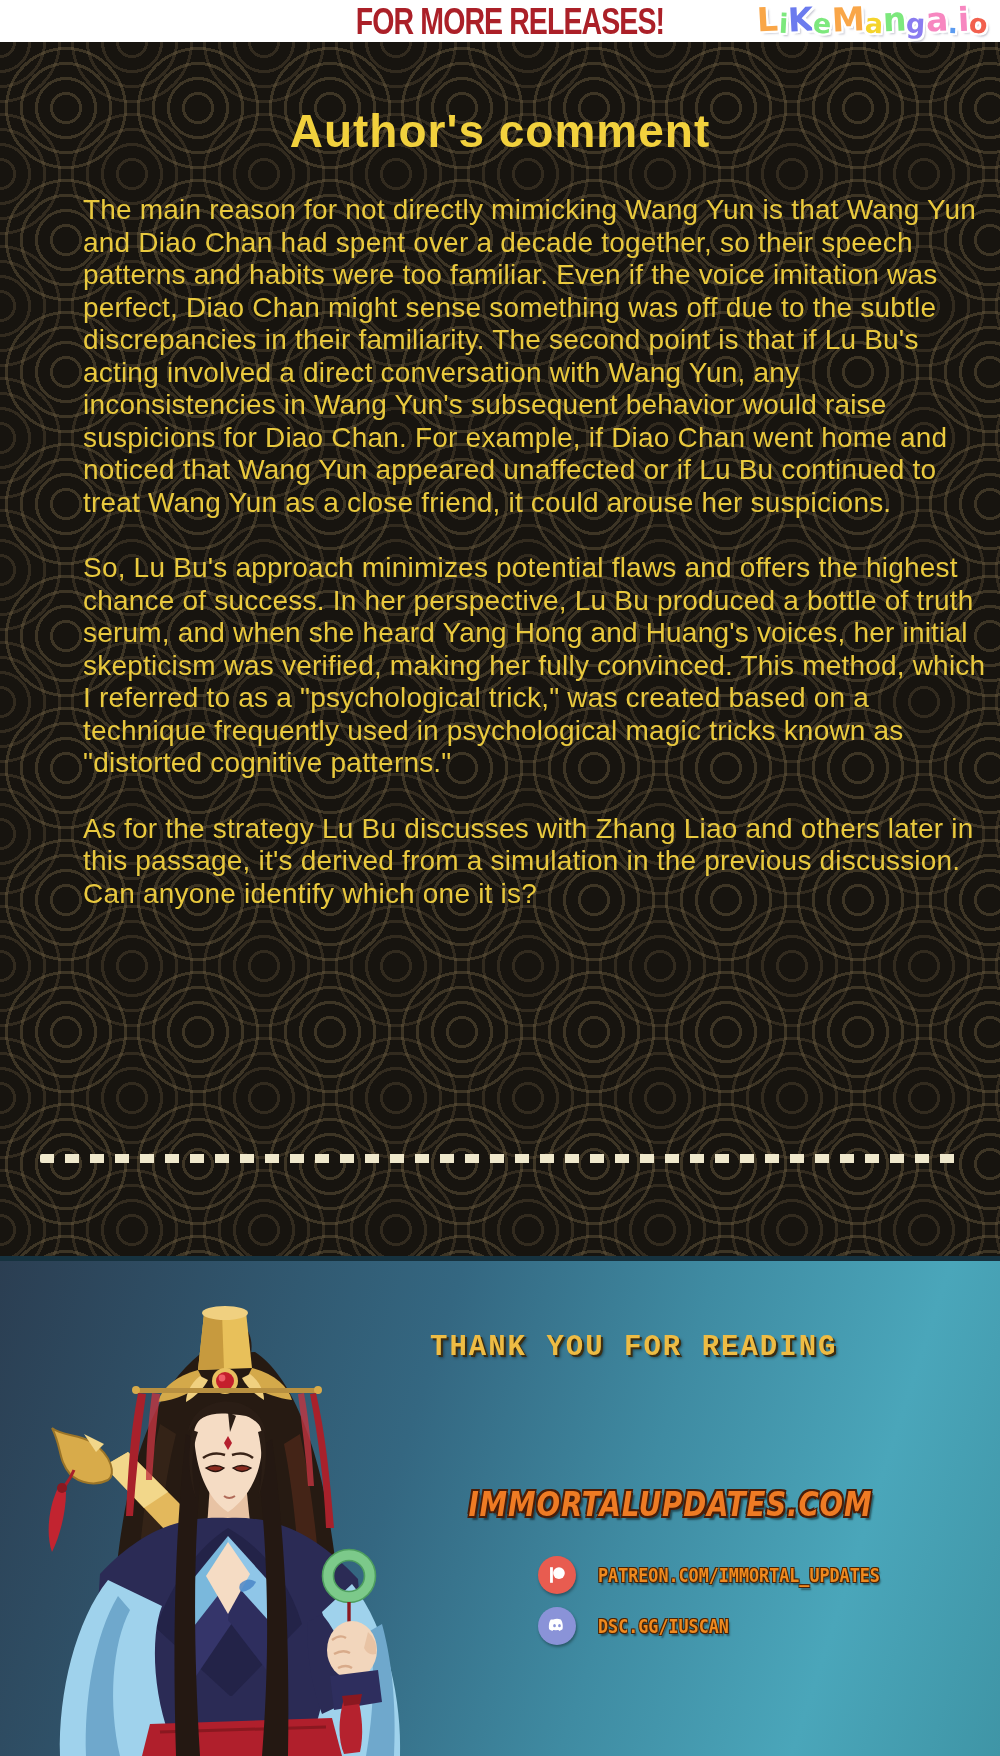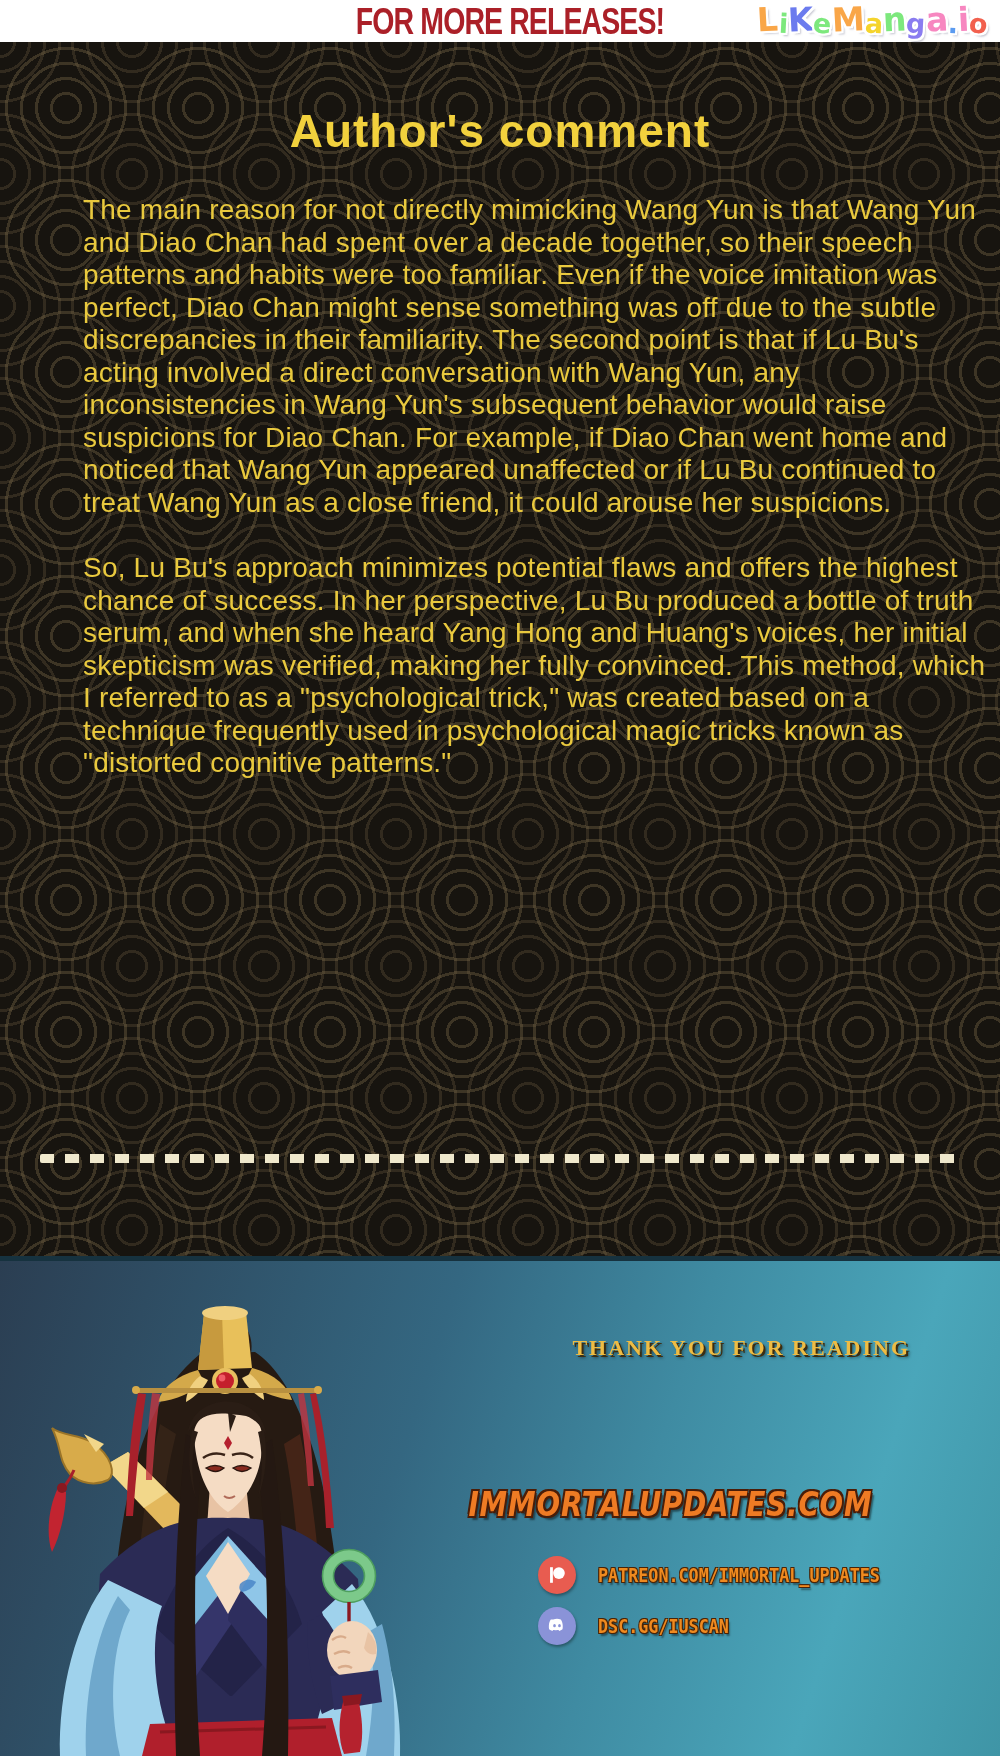--- a/index.html
+++ b/index.html
@@ -38,22 +38,22 @@
   .comment-text p{margin:0 0 33px 0;}
   .dashes{position:absolute;top:1112px;left:40px;width:918px;height:9px;border-radius:2px;
      background-image:repeating-linear-gradient(90deg,#efe8cc 0 14px,rgba(0,0,0,0) 14px 25px);}
 
   
   .footer{position:absolute;top:1256px;left:0;width:1000px;height:500px;
      background:linear-gradient(108deg,#2b3e52 0%,#346781 40%,#3f8ba2 62%,#4aa6ba 82%,#3f95a6 100%);
      border-top:5px solid #16323f;box-sizing:border-box;}
   .char-illo{position:absolute;left:0;bottom:0;width:455px;height:472px;}
 
-  .thanks{position:absolute;top:66px;left:430px;width:480px;text-align:right;
-     font-family:Liberation Serif, serif;font-weight:bold;font-size:22px;line-height:42px;
+  .thanks{position:absolute;top:66px;left:430px;width:480px;text-align:left;
+     font-family:Liberation Mono, monospace;font-weight:bold;font-size:29px;line-height:42px;
      color:#eebc44;letter-spacing:2px;text-shadow:2px 2px 0 #3c2d12,3px 3px 3px rgba(0,0,0,.4);}
   .website{position:absolute;top:224px;left:430px;width:480px;text-align:right;}
   .website span{display:inline-block;font-family:"DejaVu Sans",sans-serif;font-weight:bold;font-style:italic;
      font-size:33px;letter-spacing:1px;color:#ee7b24;transform:scaleX(.84);transform-origin:center;
      text-shadow:-2px -2px 0 #4a1d08,2px -2px 0 #4a1d08,-2px 2px 0 #4a1d08,2px 2px 0 #4a1d08,4px 4px 2px rgba(0,0,0,.45);}
   .links{position:absolute;top:295px;left:538px;}
   .link-row{display:flex;align-items:center;margin-bottom:13px;cursor:pointer;}
   .badge{width:38px;height:38px;border-radius:50%;flex:0 0 38px;display:flex;
      align-items:center;justify-content:center;box-shadow:1px 2px 3px rgba(0,0,0,.35);}
   .badge svg{width:26px;height:26px;display:block;}
@@ -86,20 +86,21 @@
         <span style="color: rgb(247, 135, 192);">i</span>
         <span style="color: rgb(242, 96, 78);">o</span>
       </div>
   </div>
 
   <div class="main">
     <h1 class="comment-title">Author's comment</h1>
     <div class="comment-text">
       <p>The main reason for not directly mimicking Wang Yun is that Wang Yun and Diao Chan had spent over a decade together, so their speech patterns and habits were too familiar. Even if the voice imitation was perfect, Diao Chan might sense something was off due to the subtle discrepancies in their familiarity. The second point is that if Lu Bu's acting involved a direct conversation with Wang Yun, any inconsistencies in Wang Yun's subsequent behavior would raise suspicions for Diao Chan. For example, if Diao Chan went home and noticed that Wang Yun appeared unaffected or if Lu Bu continued to treat Wang Yun as a close friend, it could arouse her suspicions.</p>
       <p>So, Lu Bu's approach minimizes potential flaws and offers the highest chance of success. In her perspective, Lu Bu produced a bottle of truth serum, and when she heard Yang Hong and Huang's voices, her initial skepticism was verified, making her fully convinced. This method, which I referred to as a "psychological trick," was created based on a technique frequently used in psychological magic tricks known as "distorted cognitive patterns."</p>
+      <p>As for the strategy Lu Bu discusses with Zhang Liao and others later in this passage, it's derived from a simulation in the previous discussion. Can anyone identify which one it is?</p>
     </div>
     <div class="dashes"></div>
   </div>
 
   <div class="footer">
 
     <svg class="char-illo" viewBox="0 0 455 472" aria-hidden="true">
 
       <path d="M200,70 C150,110 125,190 115,300 C108,380 106,430 108,472 L352,472 C352,420 344,330 330,240 C318,160 290,90 255,68 Z" fill="#261a12"></path>
       <path d="M160,140 C140,220 132,330 130,472 L158,472 C150,340 156,230 176,150 Z" fill="#3a281a" opacity=".7"></path>

